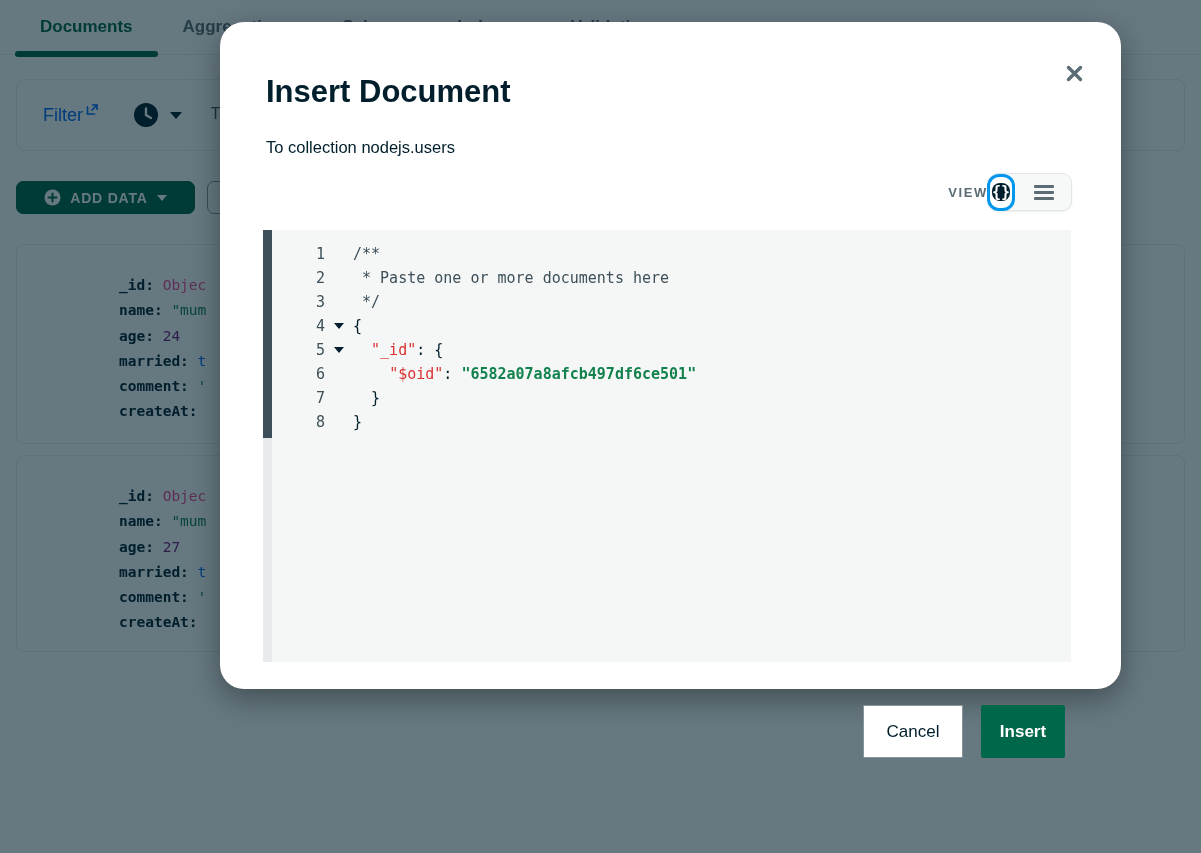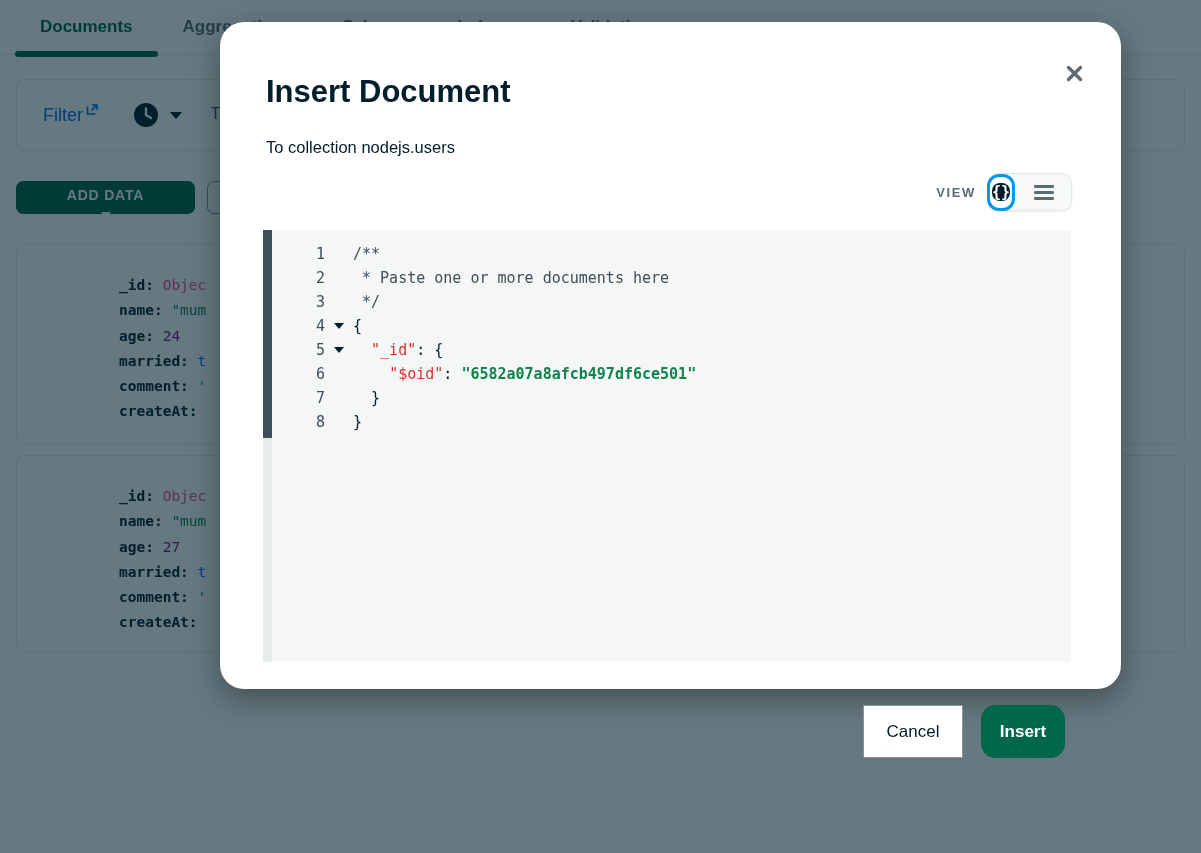--- a/index.html
+++ b/index.html
@@ -15,21 +15,21 @@
   .tab-underline { position:absolute; left:0; right:0; bottom:-3px; height:6px; border-radius:3px; background:#00684A; }
 
   .filter-bar { position:absolute; left:16px; right:16px; top:79px; height:72px; background:#ffffff; border:1px solid #E8EDEB; border-radius:8px; display:flex; align-items:center; }
   .filter-link { margin-left:26px; color:#016BF8; font-size:18px; display:flex; align-items:flex-start; gap:3px; cursor:pointer; }
   .ext-icon { margin-top:-2px; }
   .clock-group { margin-left:34px; display:flex; align-items:center; gap:11px; cursor:pointer; }
   .clock-circle { width:26px; height:26px; }
   .caret-down { width:0; height:0; border-left:6px solid transparent; border-right:6px solid transparent; border-top:7px solid #001E2B; display:inline-block; }
   .query-text { position:absolute; left:194px; top:25px; font-family:"DejaVu Sans Mono", monospace; font-size:15px; color:#3D4F58; white-space:nowrap; }
 
-  .add-data-btn { position:absolute; left:16px; top:181px; width:179px; height:33px; background:#00684A; border:1px solid #00684A; border-radius:7px; color:#ffffff; font-size:14px; font-weight:700; letter-spacing:0.8px; display:flex; align-items:center; justify-content:center; gap:9px; cursor:pointer;flex-direction:column; }
+  .add-data-btn { position:absolute; left:16px; top:181px; width:179px; height:33px; background:#00684A; border:1px solid #00684A; border-radius:7px; color:#ffffff; font-size:14px; font-weight:700; letter-spacing:0.8px; display:flex; align-items:center; justify-content:center; gap:9px; cursor:pointer; }
   .add-data-btn .caret-down { border-top-color:#ffffff; border-left-width:5px; border-right-width:5px; border-top-width:6px; }
   .partial-btn { position:absolute; left:207px; top:181px; width:130px; height:33px; background:#ffffff; border:1px solid #889397; border-radius:7px; }
 
   .doc-card { position:absolute; left:16px; right:16px; background:#ffffff; border:1px solid #E8EDEB; border-radius:8px; overflow:hidden; }
   .doc-card:nth-of-type(1) { top:244px; height:200px; }
   .doc-card:nth-of-type(2) { top:455px; height:197px; }
   .doc-fields { padding:28px 0 0 102px; font-family:"DejaVu Sans Mono", monospace; font-size:14.5px; }
   .doc-row { height:25.3px; line-height:25.3px; white-space:pre; }
   .fk { font-weight:bold; color:#001E2B; }
   .v-objectid { color:#ec4899; }
@@ -40,42 +40,42 @@
 
   
   .overlay { position:absolute; inset:0; background:rgba(0,30,43,0.6); z-index:5; }
 
   .modal { position:absolute; left:220px; top:22px; width:901px; height:667px; background:#ffffff; border-radius:24px; z-index:10; box-shadow:0 10px 30px rgba(0,0,0,0.35); }
   .close-btn { position:absolute; top:40px; right:36px; width:22px; height:22px; display:flex; align-items:center; justify-content:center; cursor:pointer; }
   .modal-title { position:absolute; left:46px; top:52px; font-size:31px; font-weight:700; color:#001E2B; }
   .modal-subtitle { position:absolute; left:46px; top:116px; font-size:16.5px; color:#001E2B; }
 
   .view-row { position:absolute; top:151px; right:49px; display:flex; align-items:center; }
-  .view-label { font-size:13px; font-weight:700; letter-spacing:1.6px; color:#5C6C75; margin-right:12px; }
+  .view-label { font-size:13px; font-weight:700; letter-spacing:1.6px; color:#5C6C75; }
   .seg-control { display:flex; align-items:center; height:38px; background:#F7F9F8; border:1px solid #E1E7E6; border-radius:10px; box-shadow:0 1px 2px rgba(0,30,43,0.08); }
   .seg-active { border:3px solid #0498EC; border-radius:12px; background:#ffffff; padding:2px; margin:-2px 2px -2px -2px; cursor:pointer; }
   .seg-pill { width:52px; height:27px; background:#001E2B; border-radius:8px; color:#ffffff; font-family:"DejaVu Sans Mono", monospace; font-weight:bold; font-size:15px; line-height:27px; text-align:center; }
   .seg-item { width:54px; height:36px; display:flex; flex-direction:column; align-items:center; justify-content:center; gap:3px; cursor:pointer; }
   .ham-bar { width:20px; height:3px; background:#5C6C75; border-radius:1px; }
 
   .editor { position:absolute; left:43px; top:208px; width:808px; height:432px; background:#F5F7F7; padding-top:12px; }
   .gutter-strip { position:absolute; left:0; top:0; bottom:0; width:9px; background:#E8EBEB; }
   .gutter-strip-active { position:absolute; left:0; top:0; width:9px; height:208px; background:#3D4F58; }
   .code-line { display:flex; height:24px; line-height:24px; font-family:"DejaVu Sans Mono", monospace; font-size:15px; position:relative; z-index:1; }
   .line-num { width:62px; text-align:right; color:#3D4F58; flex:none; }
   .fold-cell { width:28px; text-align:center; flex:none; }
   .fold-caret { display:inline-block; width:0; height:0; border-left:5px solid transparent; border-right:5px solid transparent; border-top:6px solid #001E2B; vertical-align:middle; margin-bottom:2px; }
   .code-text { white-space:pre; }
   .tk-comment { color:#3D4F58; }
   .tk-plain { color:#001E2B; }
   .tk-key { color:#DB3030; }
   .tk-string { color:#12824D; font-weight:bold; }
 
   .cancel-btn { position:absolute; left:643px; top:683px; width:100px; height:53px; background:#ffffff; border:1px solid #889397; border-radius:0; font-size:17px; font-weight:500; color:#001E2B; cursor:pointer; font-family:"Liberation Sans", sans-serif; }
-  .insert-btn { position:absolute; left:761px; top:683px; width:84px; height:53px; background:#00684A; border:1px solid #00684A; border-radius:14px; font-size:17px; font-weight:700; color:#ffffff; cursor:pointer; font-family:"Liberation Sans", sans-serif; }
+  .insert-btn { position:absolute; left:761px; top:683px; width:84px; height:53px; background:#00684A; border:1px solid #00684A; border-radius:2px; font-size:17px; font-weight:700; color:#ffffff; cursor:pointer; font-family:"Liberation Sans", sans-serif; }
 </style>
 </head>
 <body>
 
 <div class="page">
 
   <div class="tab-bar">
       <div class="tab active"><span>Documents</span><span class="tab-underline"></span></div>
       <div class="tab"><span>Aggregations</span></div>
       <div class="tab"><span>Schema</span></div>

